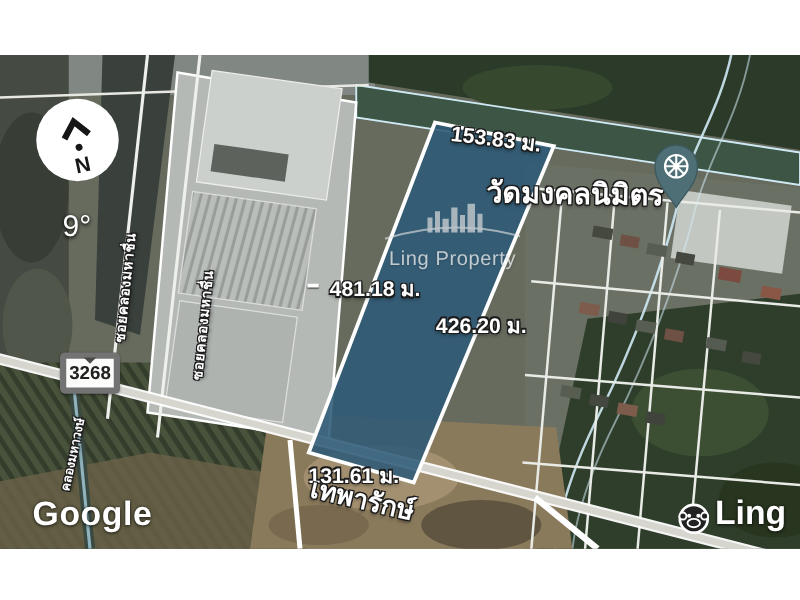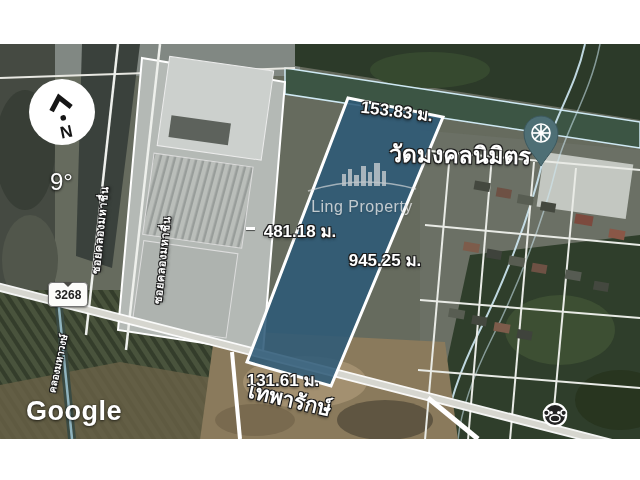--- a/index.html
+++ b/index.html
@@ -12,23 +12,23 @@
   .temple{font-size:23px;width:180px;transform:rotate(1deg);}
   .mainroad{font-size:21px;width:130px;transform:rotate(13deg);}
   .soi{font-size:11px;width:130px;font-weight:700;letter-spacing:.5px;}
   .canal{font-size:10px;width:100px;font-weight:700;}
   .bearing{font-size:24px;font-weight:400;color:#fff;text-shadow:0 1px 3px rgba(0,0,0,.8),0 0 2px rgba(0,0,0,.6);}
   .brand{color:#fff;text-shadow:0 1px 3px rgba(0,0,0,.6),0 0 2px rgba(0,0,0,.45);}
   #google-logo{left:26px;top:396px;font-size:27px;font-weight:600;letter-spacing:.5px;}
   #ling-text{left:572px;top:395px;font-size:27px;font-weight:700;}
   #compass{left:28px;top:78px;width:68px;height:68px;}
   #bearing{left:50px;top:168px;}
-  #shield{left:48px;top:282px;width:38px;height:23px;background:#fcfcfa;border:1px solid #737373;
+  #shield{left:48px;top:282px;width:38px;height:23px;background:#fcfcfa;border:5px solid #737373;
           border-radius:4px;display:flex;align-items:center;justify-content:center;
-          font-size:12px;font-weight:700;color:#222;box-shadow:0 1px 2px rgba(0,0,0,.4);}
+          font-size:15px;font-weight:700;color:#222;box-shadow:0 1px 2px rgba(0,0,0,.4);}
   #shield .notch{position:absolute;top:-1px;left:50%;transform:translateX(-50%);
           width:0;height:0;border-left:5px solid transparent;border-right:5px solid transparent;
           border-top:5px solid #4a4a46;}
   #watermark{left:292px;top:160px;width:140px;text-align:center;opacity:.78;}
   #watermark .wm-text{color:#e9e9e9;font-size:16px;font-weight:400;letter-spacing:.5px;
           text-shadow:0 1px 2px rgba(0,0,0,.25);}
   #dash-tick{left:246px;top:227px;width:9px;height:3px;background:#fff;box-shadow:0 1px 1px rgba(0,0,0,.6);}
 </style>
 </head>
 <body>
@@ -149,21 +149,21 @@
         <rect x="80" y="11" width="4" height="15"></rect>
       </g>
       <path d="M6,31 Q60,14 114,29" fill="none" stroke="#e3e3e3" stroke-width="1.6" opacity=".8"></path>
     </svg>
     <div class="wm-text">Ling Property</div>
   </div>
 
   <div class="maplabel meas" style="left:351px;top:97px;transform:rotate(7deg);">153.83 ม.</div>
   <div class="abs" id="dash-tick"></div>
   <div class="maplabel meas" style="left:254px;top:217px;">481.18 ม.</div>
-  <div class="maplabel meas" style="left:339px;top:246px;">945.25 ม.</div>
+  <div class="maplabel meas" style="left:339px;top:246px;">426.20 ม.</div>
   <div class="maplabel meas" style="left:237px;top:366px;">131.61 ม.</div>
 
   <div class="maplabel mainroad" style="left:225px;top:383px;">เทพารักษ์</div>
   <div class="maplabel soi" style="left:35px;top:221px;transform:rotate(-84deg);">ซอยคลองมหาชื่น</div>
   <div class="maplabel soi" style="left:97px;top:251px;transform:rotate(-84deg);">ซอยคลองมหาชื่น</div>
   <div class="maplabel canal" style="left:8px;top:356px;transform:rotate(-78deg);">คลองมหาวงษ์</div>
 
   <div class="maplabel temple" style="left:370px;top:137px;">วัดมงคลนิมิตร</div>
   <svg class="abs" style="left:522px;top:114px;" width="38" height="56" viewBox="0 0 38 56">
     <path d="M19,52 C12,40 2,33 2,19 A17,17 0 1 1 36,19 C36,33 26,40 19,52 Z" fill="#4e6f75" stroke="#3c585e" stroke-width="1"></path>
@@ -196,14 +196,15 @@
 
   <div class="abs brand" id="google-logo">Google</div>
   <svg class="abs" style="left:542px;top:402px;" width="26" height="26" viewBox="0 0 24 24">
     <circle cx="12" cy="12" r="10.3" fill="#222" stroke="#fff" stroke-width="2"></circle>
     <circle cx="4" cy="10" r="2.6" fill="#222" stroke="#fff" stroke-width="1.4"></circle>
     <circle cx="20" cy="10" r="2.6" fill="#222" stroke="#fff" stroke-width="1.4"></circle>
     <circle cx="8.6" cy="9.8" r="1.5" fill="#fff"></circle>
     <circle cx="15.4" cy="9.8" r="1.5" fill="#fff"></circle>
     <ellipse cx="12" cy="15.2" rx="4.6" ry="3.1" fill="none" stroke="#fff" stroke-width="1.4"></ellipse>
   </svg>
+  <div class="abs brand" id="ling-text">Ling</div>
 
 </div>
 
 </body></html>

